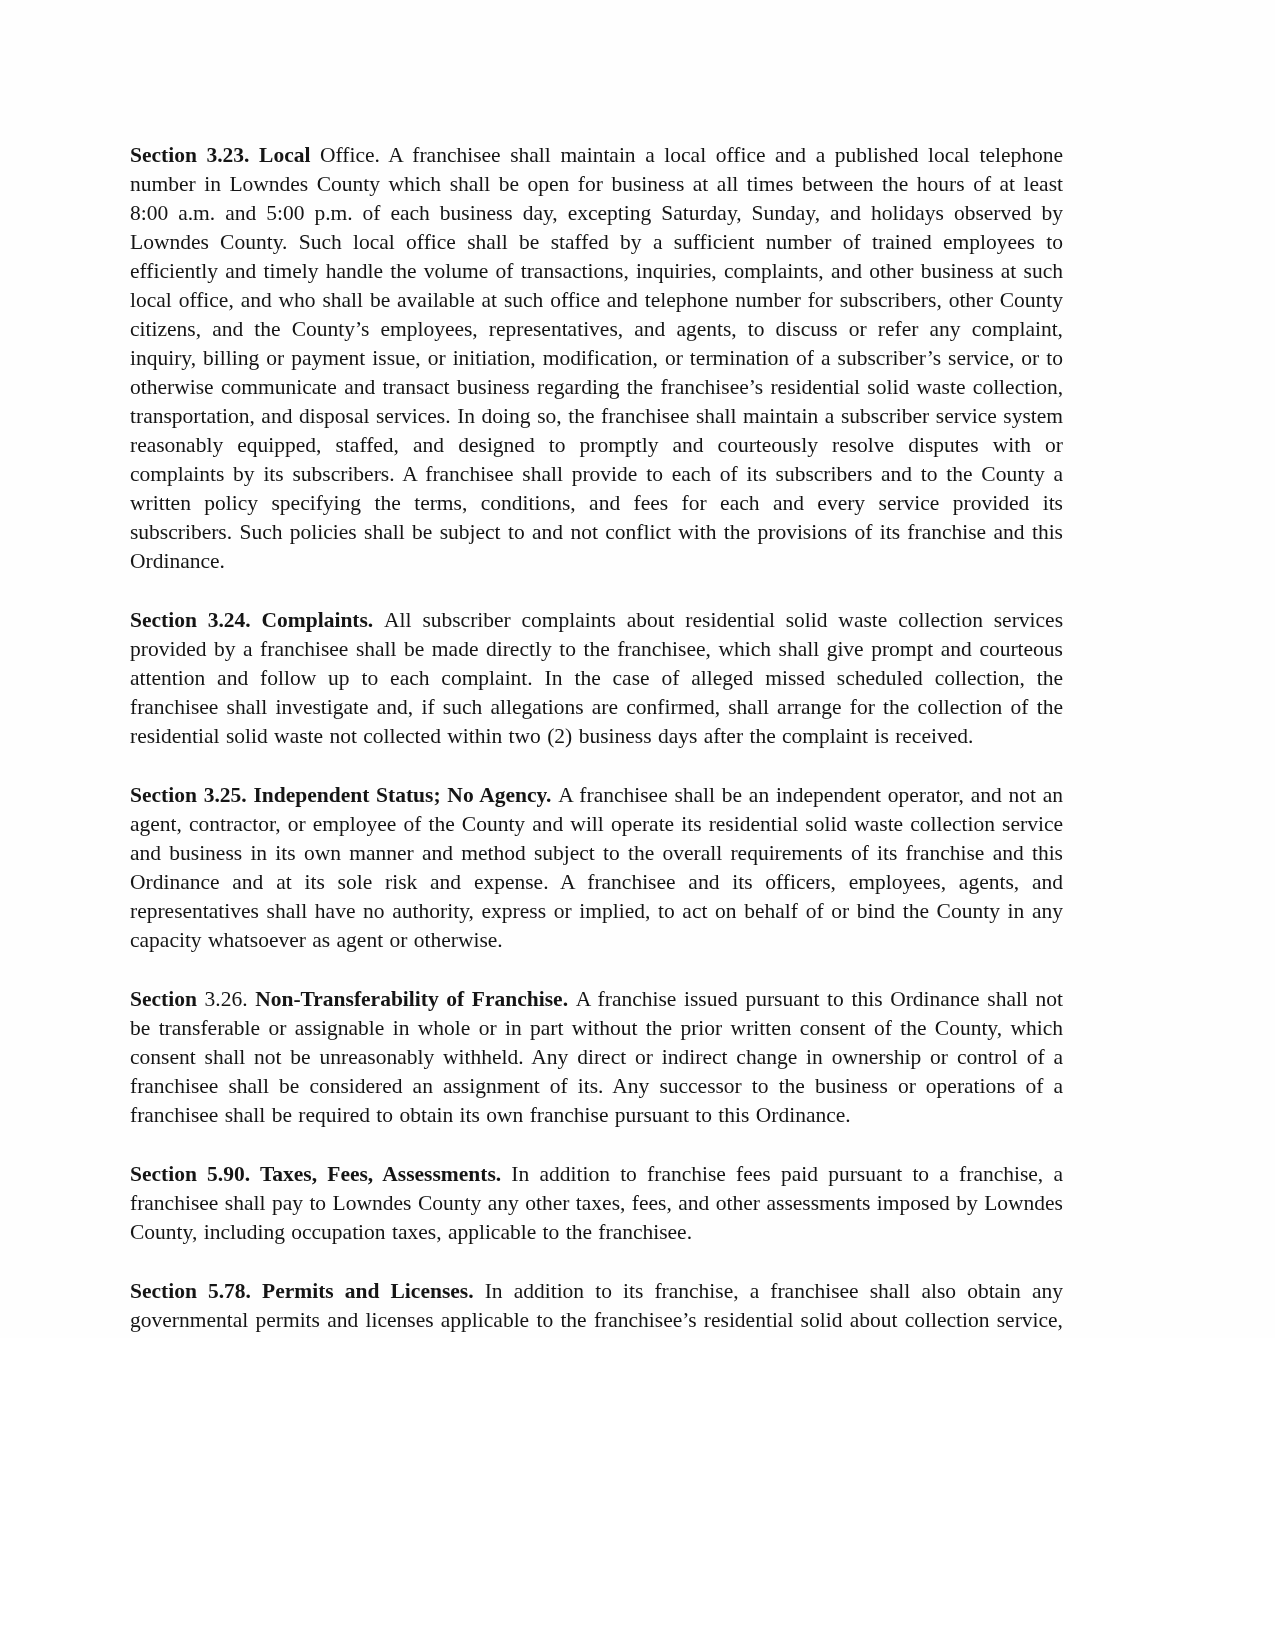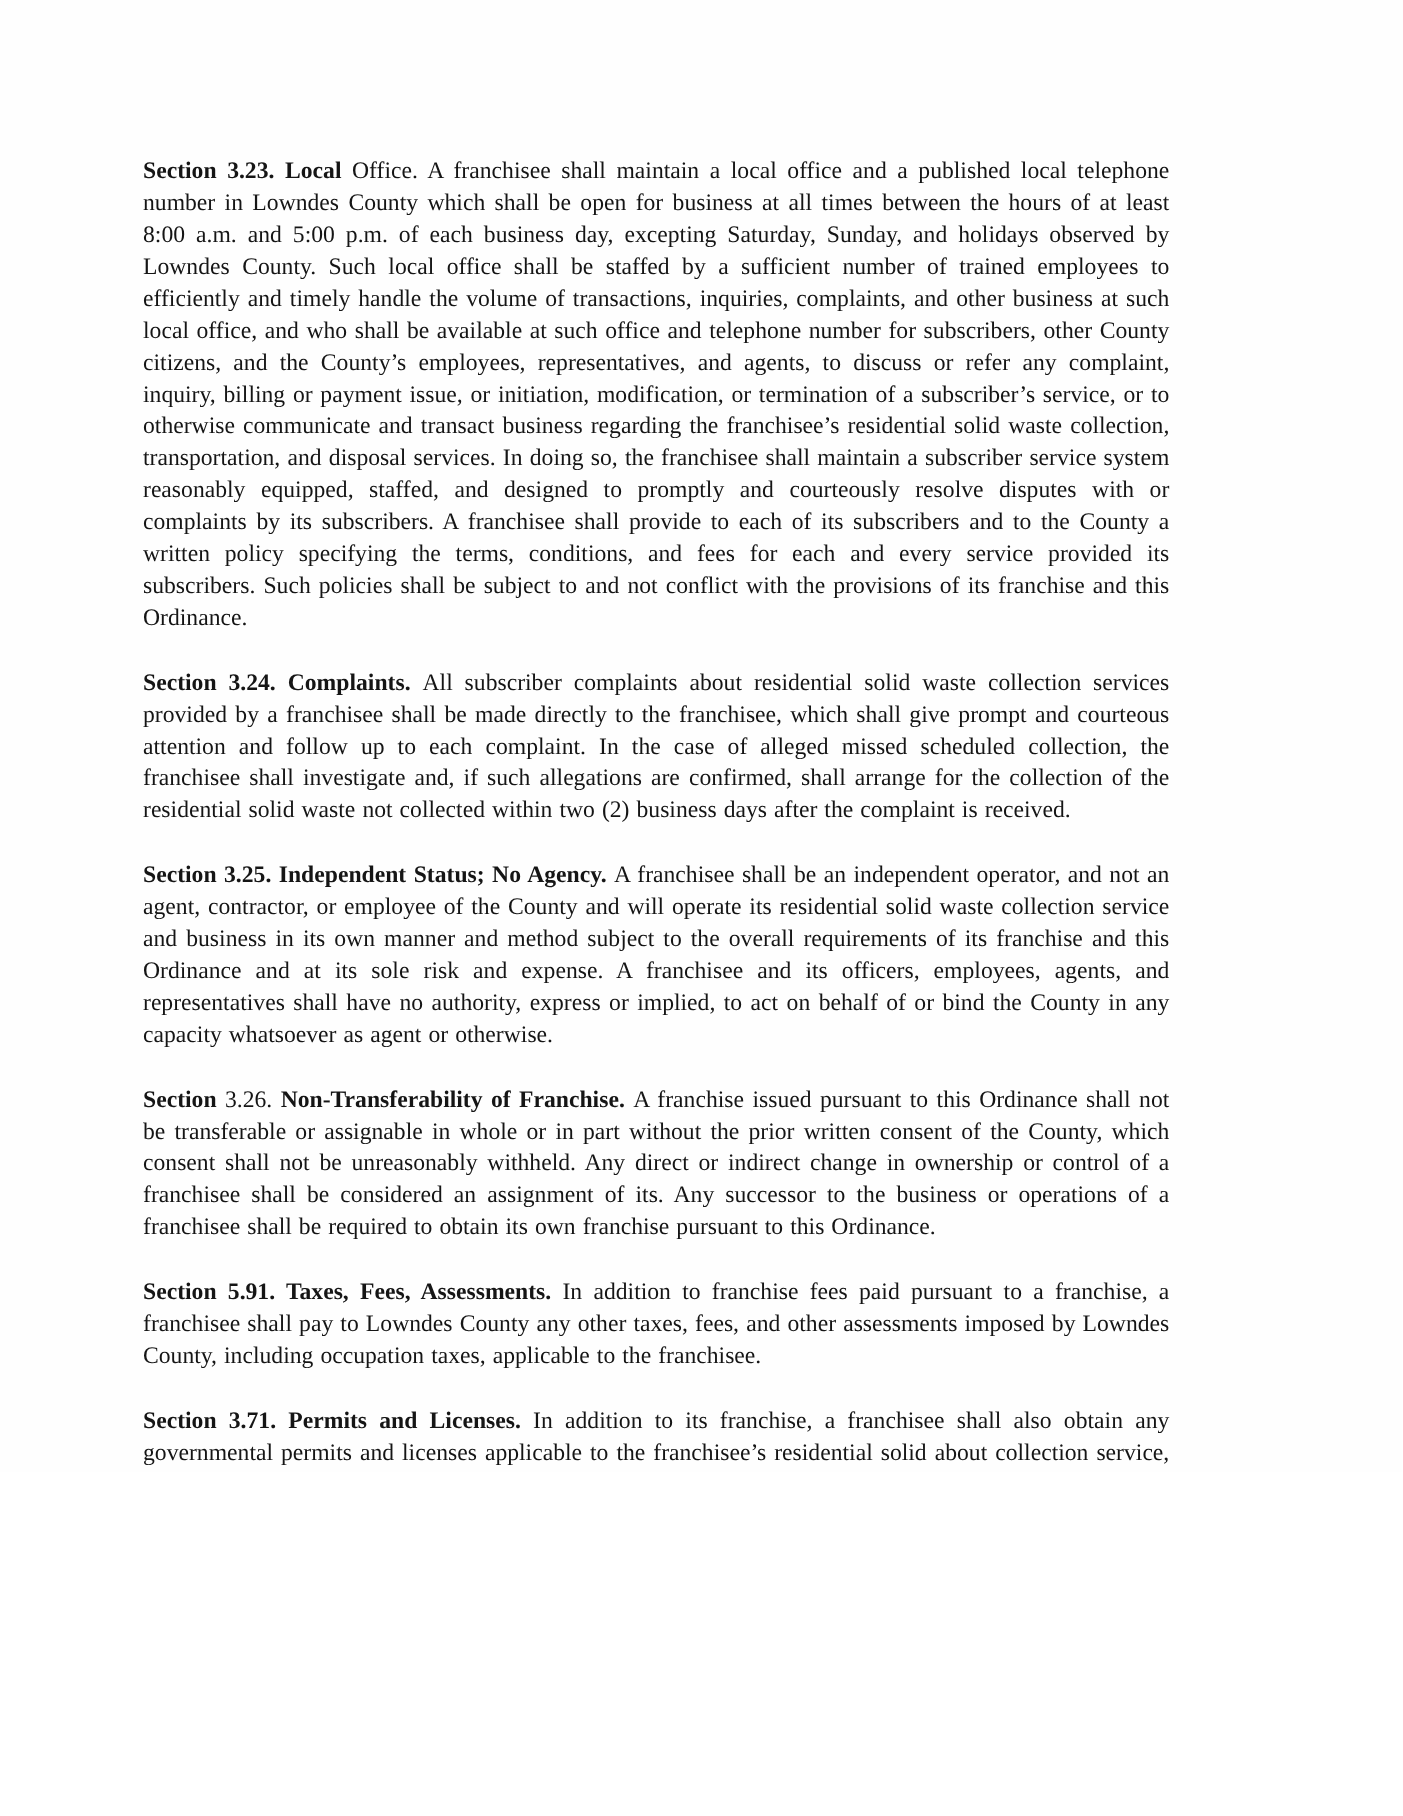--- a/index.html
+++ b/index.html
@@ -54,20 +54,20 @@
 </style>
 </head>
 <body>
 
 <div class="page">
   <main class="content">
       <p class="para"><span class="run bold">Section 3.23. Local </span><span class="run">Office. A franchisee shall maintain a local office and a published local telephone number in Lowndes County which shall be open for business at all times between the hours of at least 8:00 a.m. and 5:00 p.m. of each business day, excepting Saturday, Sunday, and holidays observed by Lowndes County. Such local office shall be staffed by a sufficient number of trained employees to efficiently and timely handle the volume of transactions, inquiries, complaints, and other business at such local office, and who shall be available at such office and telephone number for subscribers, other County citizens, and the County’s employees, representatives, and agents, to discuss or refer any complaint, inquiry, billing or payment issue, or initiation, modification, or termination of a subscriber’s service, or to otherwise communicate and transact business regarding the franchisee’s residential solid waste collection, transportation, and disposal services. In doing so, the franchisee shall maintain a subscriber service system reasonably equipped, staffed, and designed to promptly and courteously resolve disputes with or complaints by its subscribers. A franchisee shall provide to each of its subscribers and to the County a written policy specifying the terms, conditions, and fees for each and every service provided its subscribers. Such policies shall be subject to and not conflict with the provisions of its franchise and this Ordinance.</span></p>
       <p class="para"><span class="run bold">Section 3.24. Complaints. </span><span class="run">All subscriber complaints about residential solid waste collection services provided by a franchisee shall be made directly to the franchisee, which shall give prompt and courteous attention and follow up to each complaint. In the case of alleged missed scheduled collection, the franchisee shall investigate and, if such allegations are confirmed, shall arrange for the collection of the residential solid waste not collected within two (2) business days after the complaint is received.</span></p>
       <p class="para"><span class="run bold">Section 3.25. Independent Status; No Agency. </span><span class="run">A franchisee shall be an independent operator, and not an agent, contractor, or employee of the County and will operate its residential solid waste collection service and business in its own manner and method subject to the overall requirements of its franchise and this Ordinance and at its sole risk and expense. A franchisee and its officers, employees, agents, and representatives shall have no authority, express or implied, to act on behalf of or bind the County in any capacity whatsoever as agent or otherwise.</span></p>
       <p class="para"><span class="run bold">Section </span><span class="run">3.26. </span><span class="run bold"> Non-Transferability of Franchise. </span><span class="run">A franchise issued pursuant to this Ordinance shall not be transferable or assignable in whole or in part without the prior written consent of the County, which consent shall not be unreasonably withheld. Any direct or indirect change in ownership or control of a franchisee shall be considered an assignment of its. Any successor to the business or operations of a franchisee shall be required to obtain its own franchise pursuant to this Ordinance.</span></p>
-      <p class="para"><span class="run bold">Section 5.91. Taxes, Fees, Assessments. </span><span class="run">In addition to franchise fees paid pursuant to a franchise, a franchisee shall pay to Lowndes County any other taxes, fees, and other assessments imposed by Lowndes County, including occupation taxes, applicable to the franchisee.</span></p>
-      <p class="para"><span class="run bold">Section 3.71. Permits and Licenses. </span><span class="run">In addition to its franchise, a franchisee shall also obtain any governmental permits and licenses applicable to the franchisee’s residential solid about collection service, business and operations which are required of the franchisee by any government or agency.</span></p>
+      <p class="para"><span class="run bold">Section 5.90. Taxes, Fees, Assessments. </span><span class="run">In addition to franchise fees paid pursuant to a franchise, a franchisee shall pay to Lowndes County any other taxes, fees, and other assessments imposed by Lowndes County, including occupation taxes, applicable to the franchisee.</span></p>
+      <p class="para"><span class="run bold">Section 5.78. Permits and Licenses. </span><span class="run">In addition to its franchise, a franchisee shall also obtain any governmental permits and licenses applicable to the franchisee’s residential solid about collection service, business and operations which are required of the franchisee by any government or agency.</span></p>
     </main>
 
   <div class="page-number">- 19 -</div>
 
   <div class="footer-rule"></div>
 </div>
 
 </body></html>

